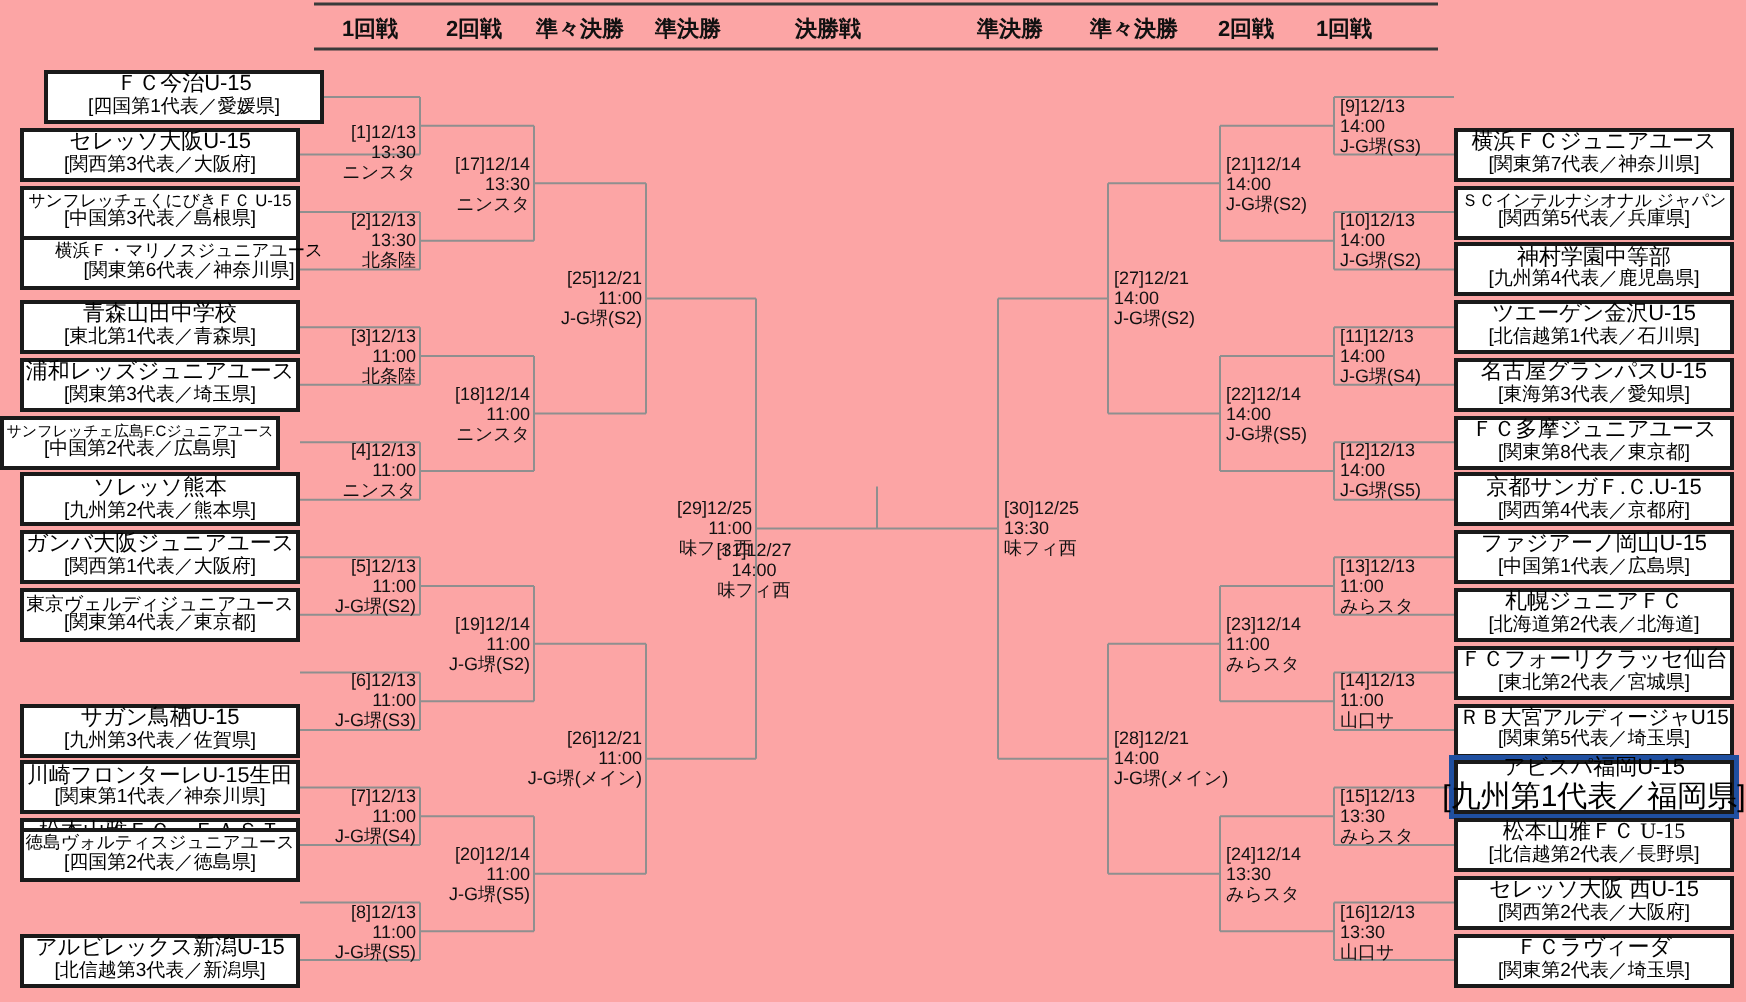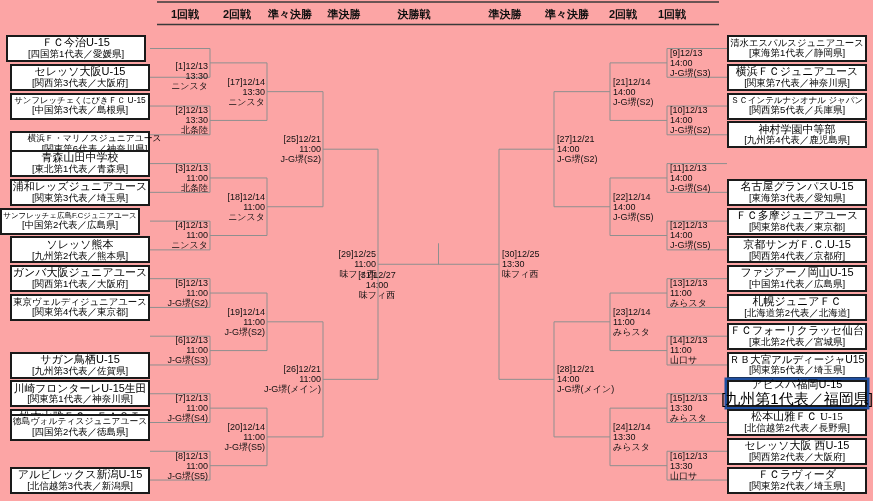--- a/index.html
+++ b/index.html
@@ -40,33 +40,33 @@
     </svg>
 <div class="rhead" style="left: 185px;">1回戦</div>
     <div class="rhead" style="left: 237px;">2回戦</div>
     <div class="rhead" style="left: 290px;">準々決勝</div>
     <div class="rhead" style="left: 344px;">準決勝</div>
     <div class="rhead" style="left: 414px;">決勝戦</div>
     <div class="rhead" style="left: 505px;">準決勝</div>
     <div class="rhead" style="left: 567px;">準々決勝</div>
     <div class="rhead" style="left: 623px;">2回戦</div>
     <div class="rhead" style="left: 672px;">1回戦</div>
-    <div class="team" style="left: 6px; top: 35px; text-align: right;">
+    <div class="team" style="left: 22px; top: 35px; text-align: right;">
       <div class="tname" style="font-size: 11px;">ＦＣ今治U-15</div>
       <div class="trep" style="font-size: 9.5px;">[四国第1代表／愛媛県]</div>
     </div>
     <div class="team" style="left: 10px; top: 63.8px;">
       <div class="tname" style="font-size: 11px;">セレッソ大阪U-15</div>
       <div class="trep" style="font-size: 9.5px;">[関西第3代表／大阪府]</div>
     </div>
     <div class="team" style="left: 10px; top: 92.5px;">
       <div class="tname" style="font-size: 8.4px;">サンフレッチェくにびきＦＣ U-15</div>
       <div class="trep" style="font-size: 9.5px;">[中国第3代表／島根県]</div>
     </div>
-    <div class="team" style="left: 10px; top: 131px; padding-left: 29px;">
+    <div class="team" style="left: 10px; top: 118px; padding-left: 29px;">
       <div class="tname" style="font-size: 8.8px;">横浜Ｆ・マリノスジュニアユース</div>
       <div class="trep" style="font-size: 9.5px;">[関東第6代表／神奈川県]</div>
     </div>
     <div class="team" style="left: 10px; top: 150.1px;">
       <div class="tname" style="font-size: 11px;">青森山田中学校</div>
       <div class="trep" style="font-size: 9.5px;">[東北第1代表／青森県]</div>
     </div>
     <div class="team" style="left: 10px; top: 178.8px;">
       <div class="tname" style="font-size: 11px;">浦和レッズジュニアユース</div>
       <div class="trep" style="font-size: 9.5px;">[関東第3代表／埼玉県]</div>
@@ -100,36 +100,36 @@
       <div class="trep" style="font-size: 9.5px;">[東海第2代表／愛知県]</div>
     </div>
     <div class="team" style="left: 10px; top: 414px;">
       <div class="tname" style="font-size: 8.8px;">徳島ヴォルティスジュニアユース</div>
       <div class="trep" style="font-size: 9.5px;">[四国第2代表／徳島県]</div>
     </div>
     <div class="team" style="left: 10px; top: 466.6px;">
       <div class="tname" style="font-size: 11px;">アルビレックス新潟U-15</div>
       <div class="trep" style="font-size: 9.5px;">[北信越第3代表／新潟県]</div>
     </div>
-    <div class="team" style="left: 727px; top: 35px;">
-      <div class="tname" style="font-size: 9.4px;">清水エスパルスジュニアユース</div>
-      <div class="trep" style="font-size: 9.5px;">[東海第1代表／静岡県]</div>
-    </div>
     <div class="team" style="left: 727px; top: 63.8px;">
       <div class="tname" style="font-size: 11px;">横浜ＦＣジュニアユース</div>
       <div class="trep" style="font-size: 9.5px;">[関東第7代表／神奈川県]</div>
     </div>
     <div class="team" style="left: 727px; top: 92.5px;">
       <div class="tname" style="font-size: 8.5px;">ＳＣインテルナシオナル ジャパン</div>
       <div class="trep" style="font-size: 9.5px;">[関西第5代表／兵庫県]</div>
     </div>
     <div class="team" style="left: 727px; top: 121.3px;">
       <div class="tname" style="font-size: 11px;">神村学園中等部</div>
       <div class="trep" style="font-size: 9.5px;">[九州第4代表／鹿児島県]</div>
     </div>
+    <div class="team" style="left: 727px; top: 150.1px;">
+      <div class="tname" style="font-size: 11px;">ツエーゲン金沢U-15</div>
+      <div class="trep" style="font-size: 9.5px;">[北信越第1代表／石川県]</div>
+    </div>
     <div class="team" style="left: 727px; top: 178.8px;">
       <div class="tname" style="font-size: 11px;">名古屋グランパスU-15</div>
       <div class="trep" style="font-size: 9.5px;">[東海第3代表／愛知県]</div>
     </div>
     <div class="team" style="left: 727px; top: 207.6px;">
       <div class="tname" style="font-size: 11px;">ＦＣ多摩ジュニアユース</div>
       <div class="trep" style="font-size: 9.5px;">[関東第8代表／東京都]</div>
     </div>
     <div class="team" style="left: 727px; top: 236.4px;">
       <div class="tname" style="font-size: 11px;">京都サンガＦ.Ｃ.U-15</div>

